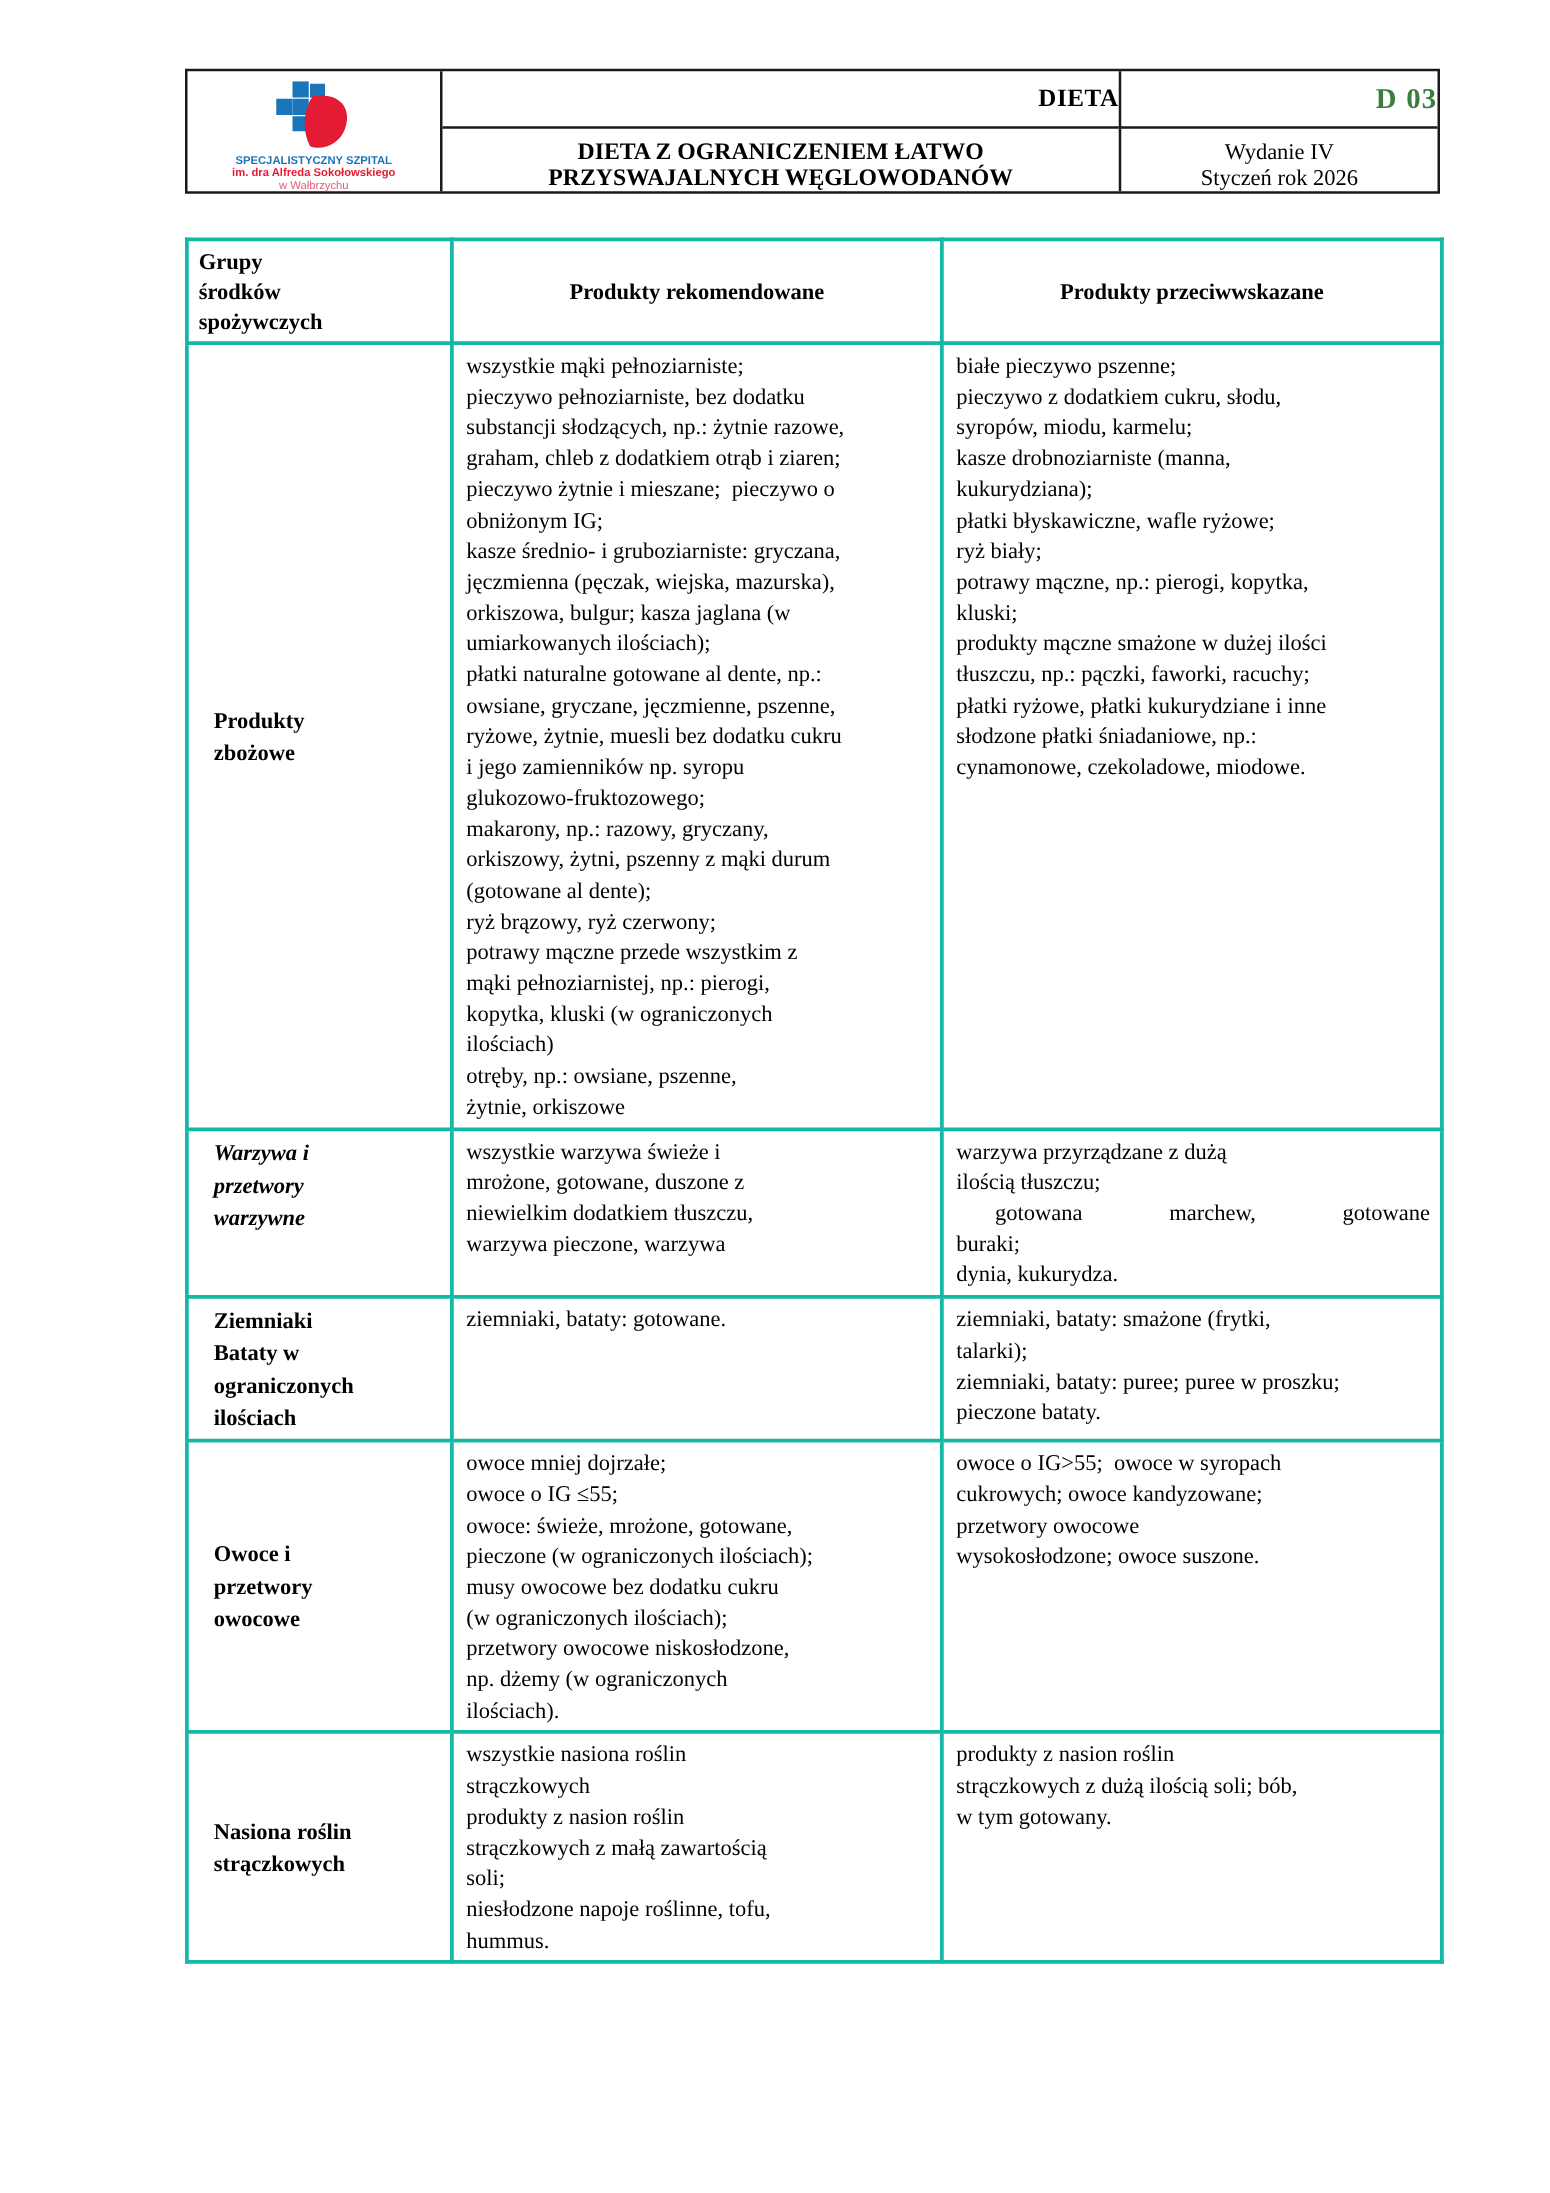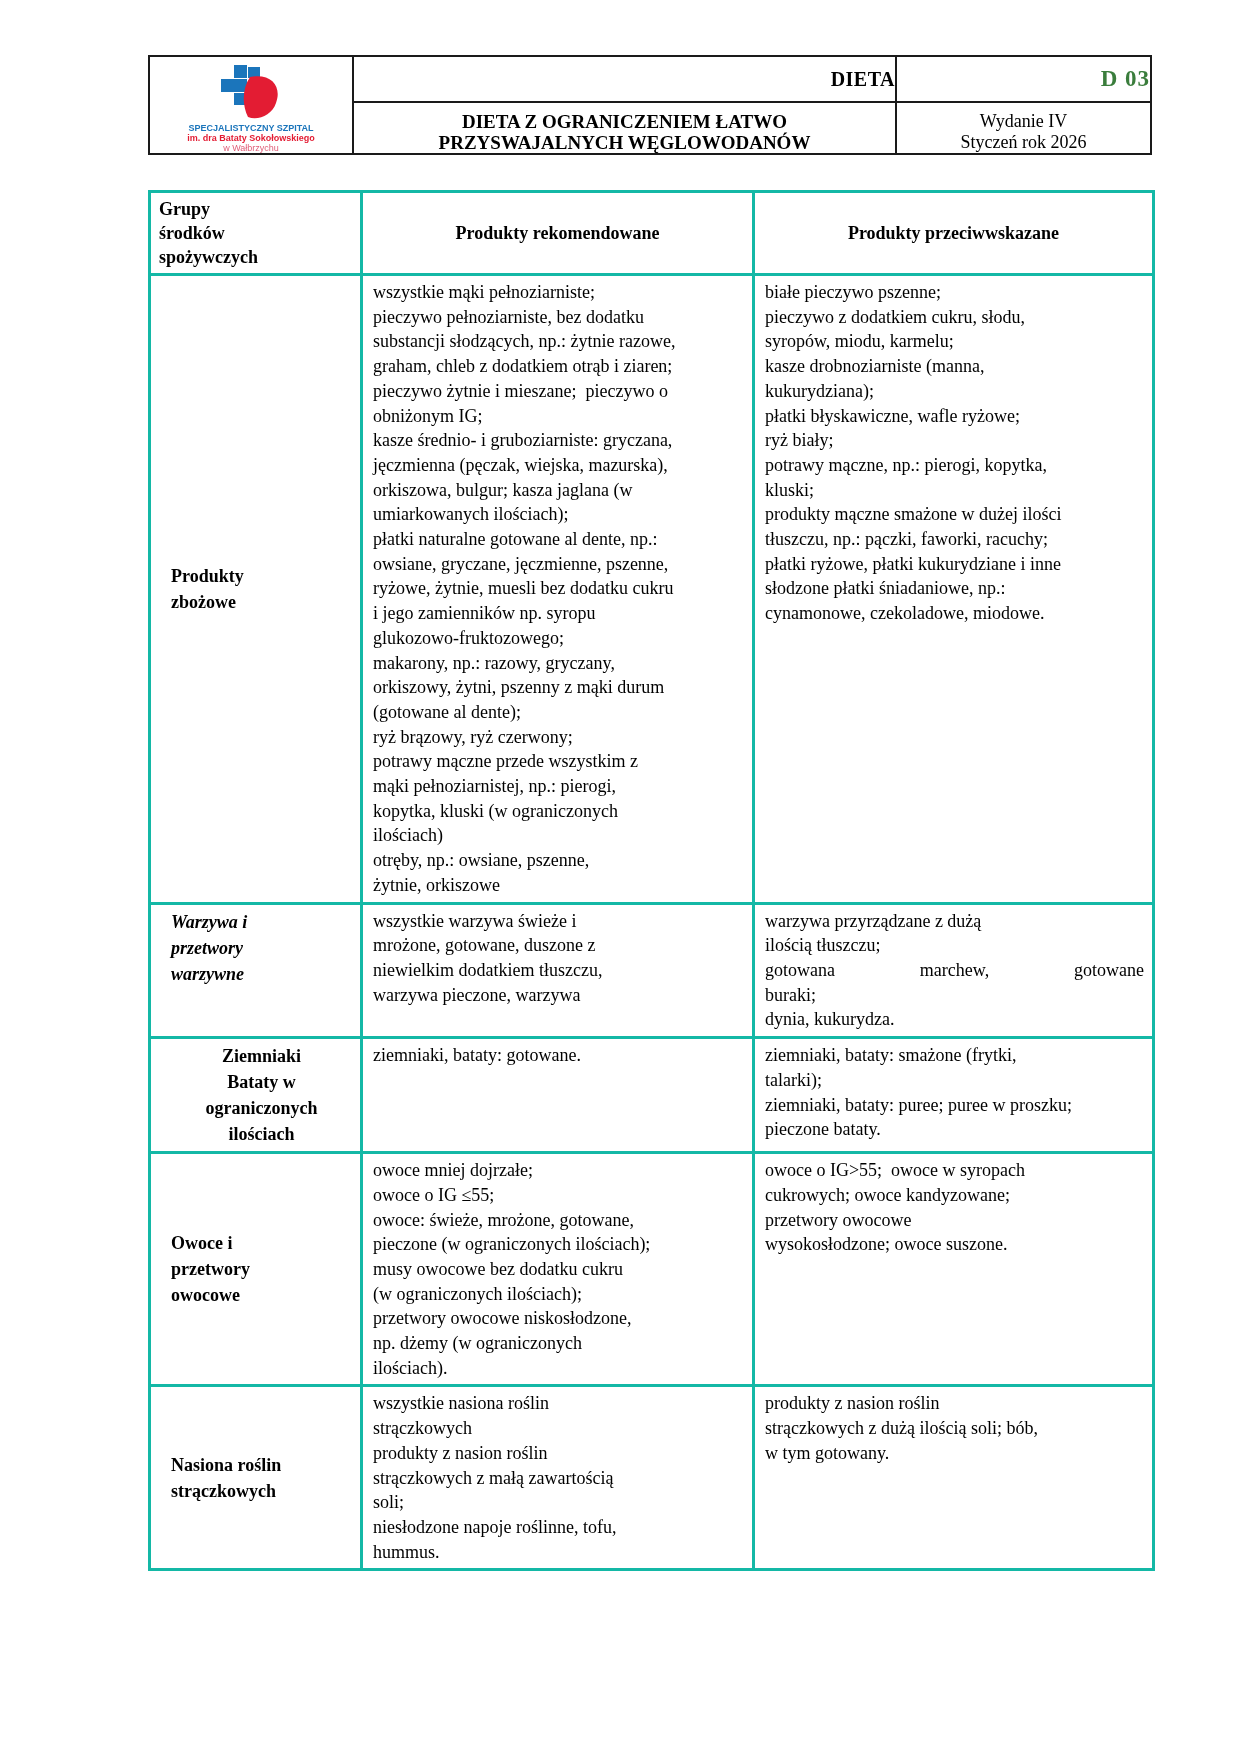--- a/index.html
+++ b/index.html
@@ -70,29 +70,30 @@
   .gline{line-height:26px;}
 
   .row-0{height:620px;}
   .row-1{height:130px;}
   .row-2{height:104px;}
   .row-3{height:228px;}
   .row-4{height:168px;}
 
   .row-0 td.group{vertical-align:middle;}
   .row-1 td.group{vertical-align:top;font-style:italic;}
-  .row-2 td.group{vertical-align:top;text-align:center;}
+  .row-2 td.group{vertical-align:top;}
   .row-3 td.group{vertical-align:middle;}
   .row-4 td.group{vertical-align:middle;}
 
   
   .row-1 td.contra .line:nth-child(3){
     white-space:normal;
     text-align:justify;
     text-align-last:justify;
+    margin-left:31px;
   }
 </style>
 </head>
 <body>
 
 <div class="page">
 
   <div class="header-table">
 
     <div class="hcell logo-cell">
@@ -101,21 +102,21 @@
           <rect x="14" y="0" width="13" height="13" fill="#1b75bb"></rect>
           <rect x="1" y="14" width="13" height="13" fill="#1b75bb"></rect>
           <rect x="14" y="14" width="13" height="13" fill="#1b75bb"></rect>
           <rect x="28" y="2" width="12" height="11" fill="#1b75bb"></rect>
           <rect x="14" y="28" width="13" height="12" fill="#1b75bb"></rect>
         </g>
         <path d="M30 12 C52 8, 62 22, 56 38 C52 50, 38 56, 28 52 C22 40, 22 24, 30 12 Z" fill="#e31c33"></path>
       </svg>
       <div class="logo-text">
         <div class="logo-line1" style="color:#1b75bb">SPECJALISTYCZNY SZPITAL</div>
-        <div class="logo-line2" style="color:#e31c33">im. dra Bataty Sokołowskiego</div>
+        <div class="logo-line2" style="color:#e31c33">im. dra Alfreda Sokołowskiego</div>
         <div class="logo-line3" style="color:#e0607a">w Wałbrzychu</div>
       </div>
     </div>
 
     <div class="hcell title-cell">
       <span class="doc-title">DIETA</span>
     </div>
 
     <div class="hcell code-cell">
       <span class="doc-code" style="color:#3a7d3c">D 03</span>

